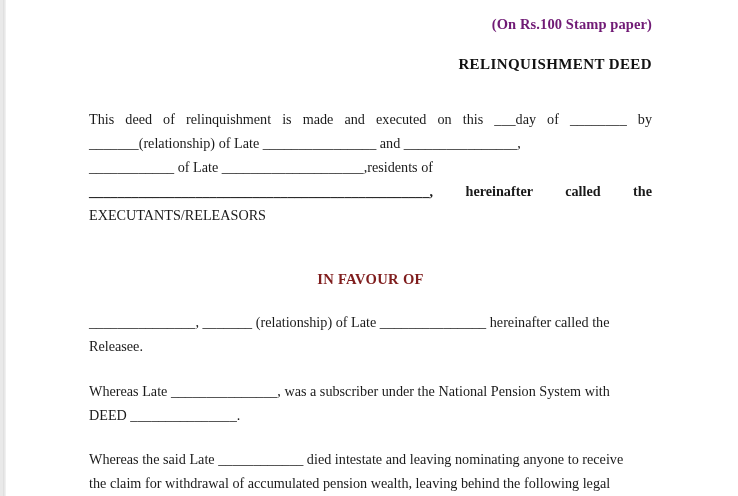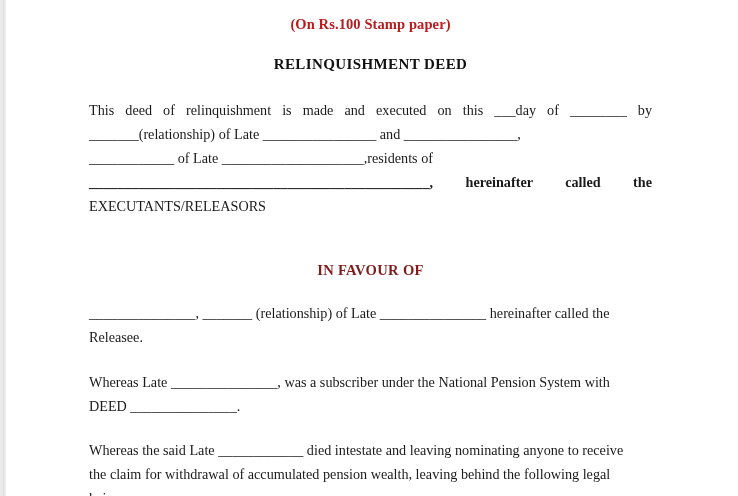--- a/index.html
+++ b/index.html
@@ -24,40 +24,40 @@
   .sheet {
     position: absolute;
     left: 0;
     top: 0;
     right: 0;
     bottom: 0;
     padding: 14px 86px 0 86px;
     box-sizing: border-box;
   }
   .stamp-line {
-    text-align: center;
+    text-align: right;
     font-weight: bold;
     font-size: 14.5px;
-    color: #b91c1c;
+    color: #701a75;
     margin-top: 2px;
     letter-spacing: 0.1px;
   }
   .deed-title {
-    text-align: center;
+    text-align: right;
     font-weight: bold;
     font-size: 15px;
     color: #111;
     margin-top: 23px;
     letter-spacing: 0.4px;
   }
   .para {
     font-size: 14.2px;
     color: #1a1a1a;
     line-height: 24px;
-    margin-top: 25px;
+    margin-top: 34px;
     text-align: justify;
   }
   .block-line {
     font-size: 14.2px;
     color: #1a1a1a;
     line-height: 24px;
   }
   .favour {
     text-align: center;
     font-weight: bold;

